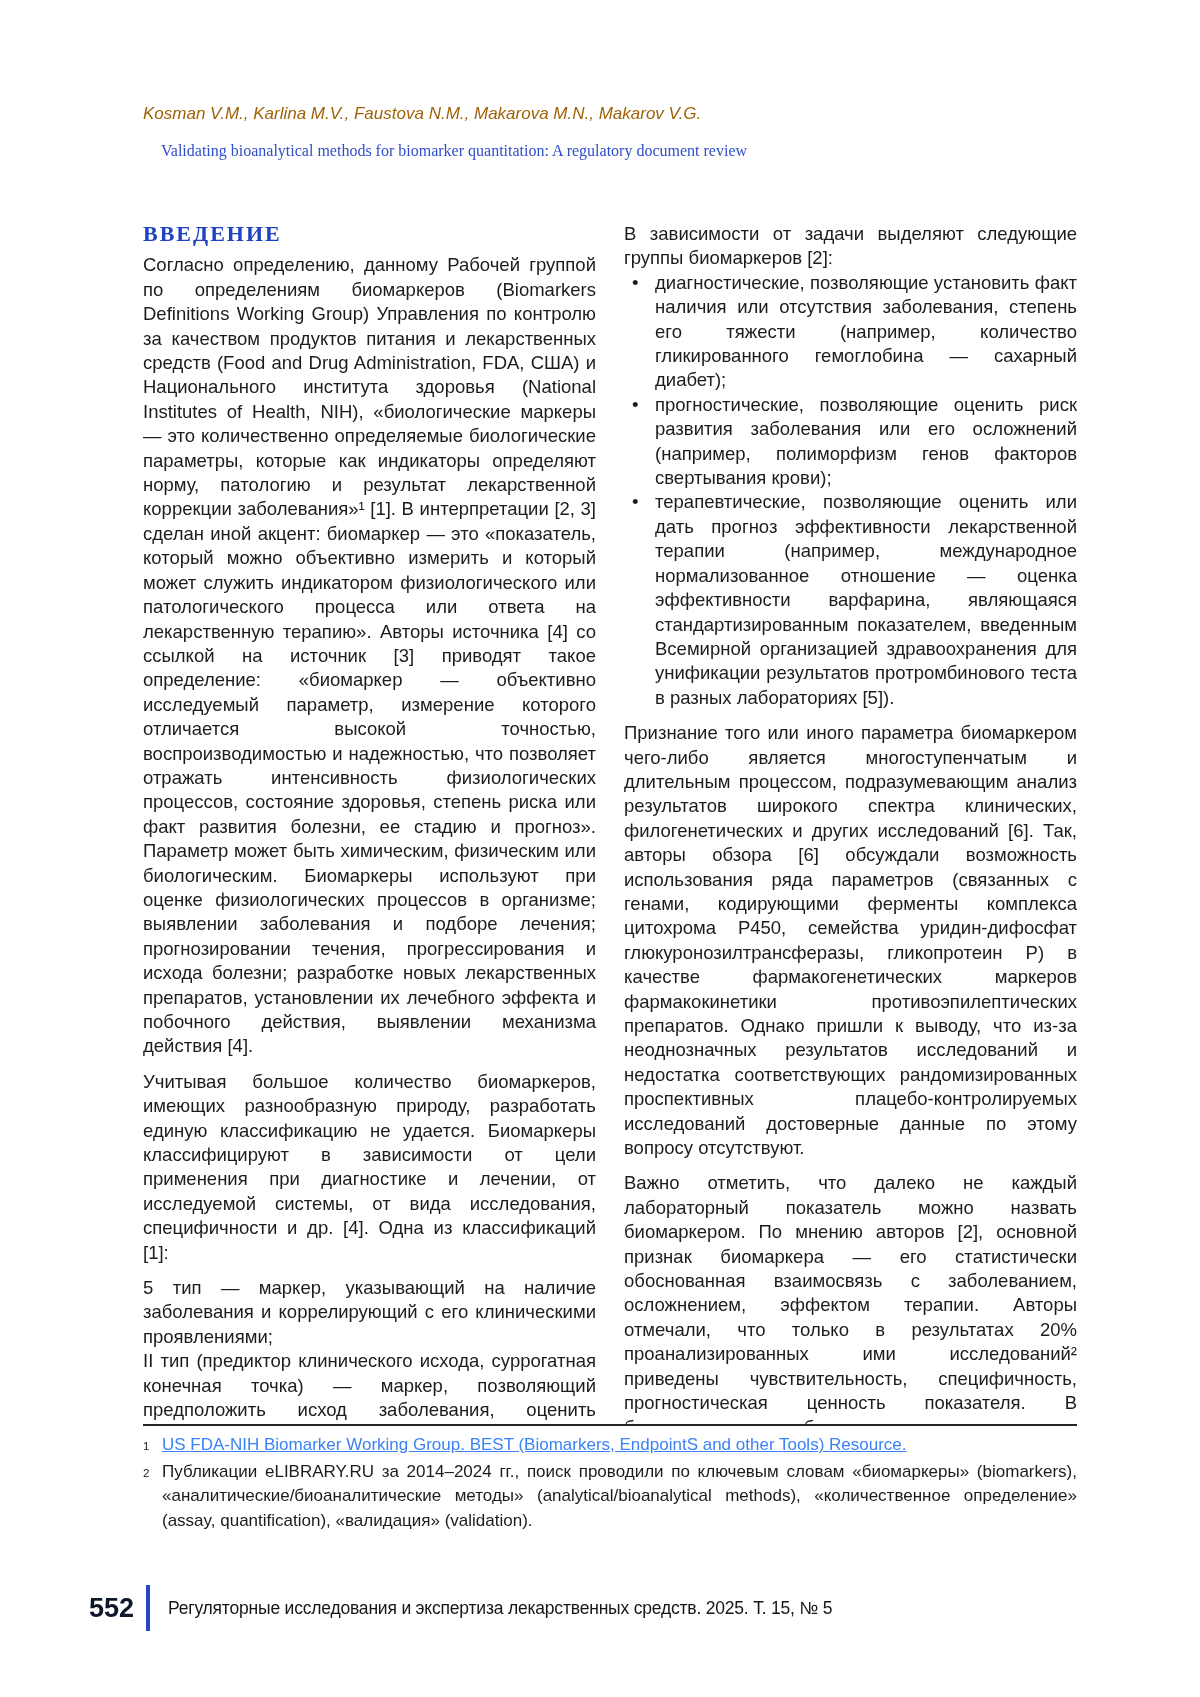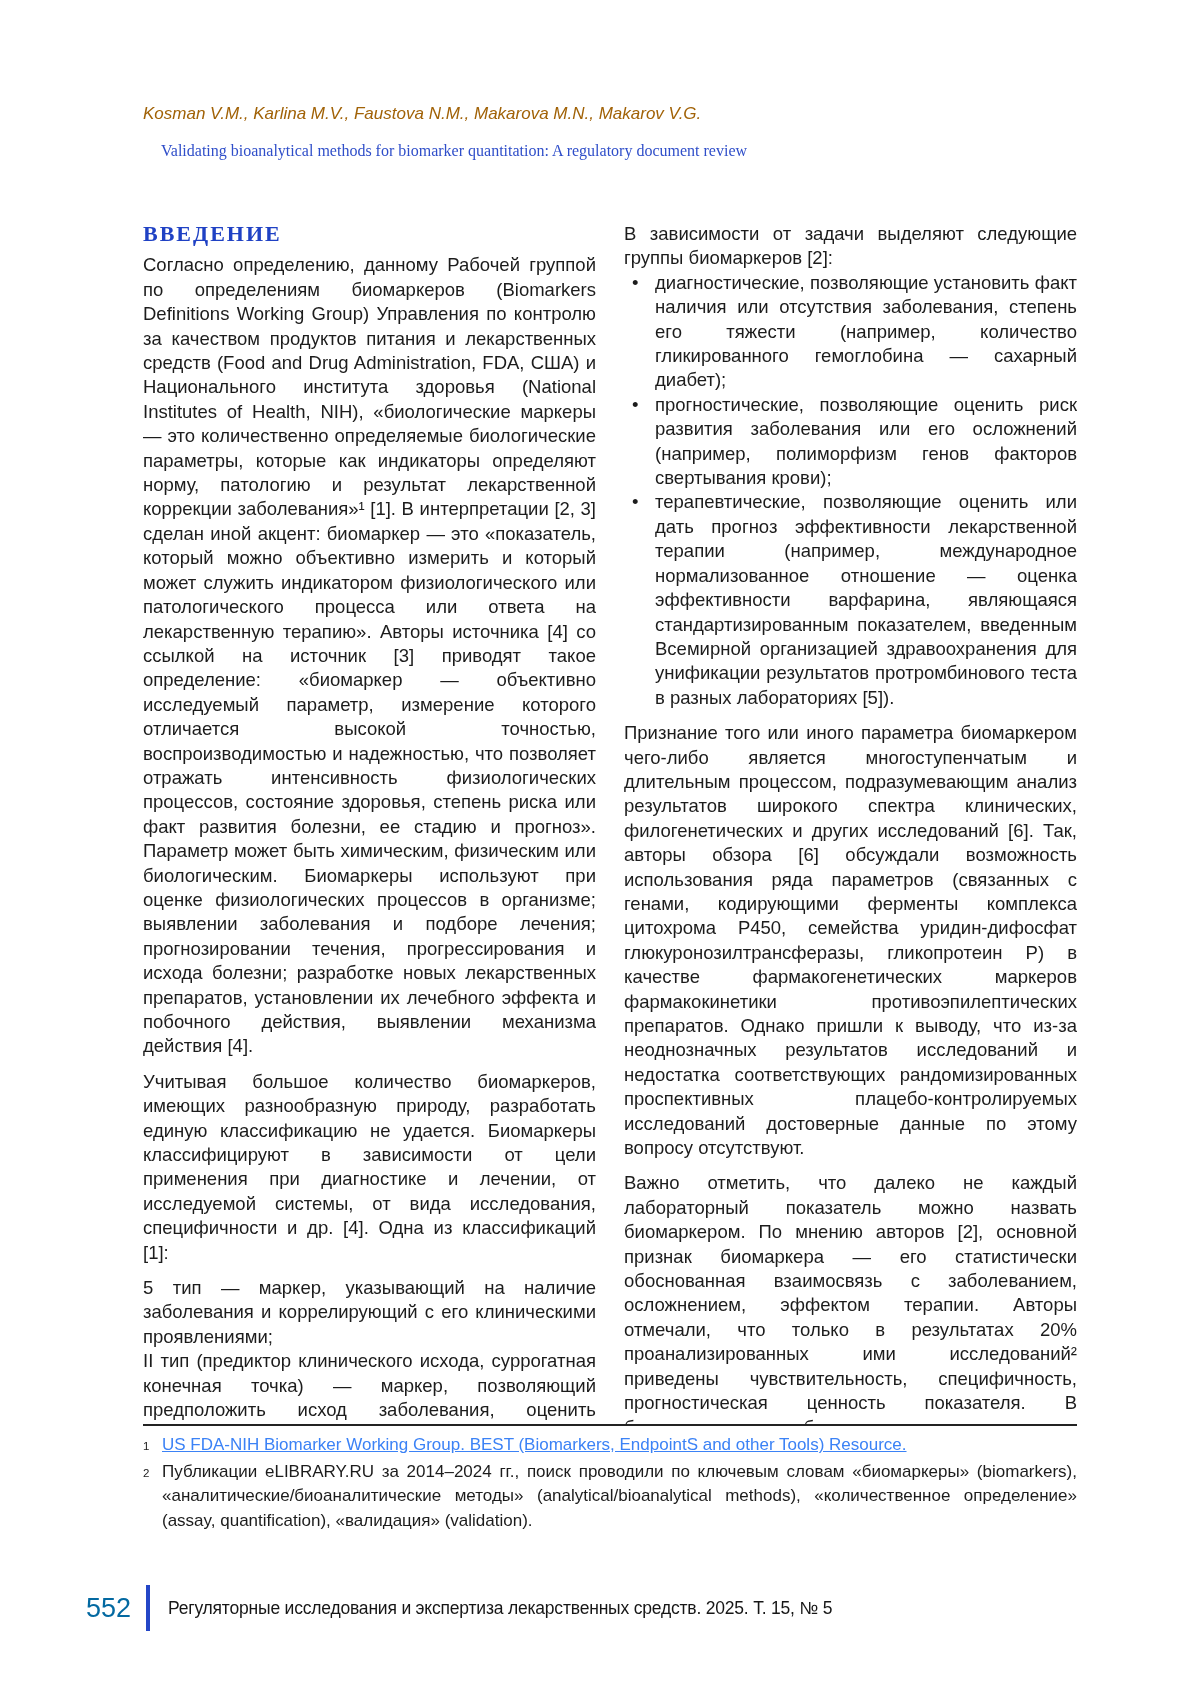--- a/index.html
+++ b/index.html
@@ -84,25 +84,25 @@
   .fn-link { color: #3b82f6; text-decoration: underline; cursor: pointer; }
 
   
   .footer {
     position: absolute;
     left: 86px; top: 1585px;
     display: flex;
     align-items: center;
   }
   .page-number {
-    font-weight: normal;
+    font-weight: bold;
     font-size: 27px;
-    color: #0369a1;
+    color: #0f172a;
     min-width: 48px;
-    text-align: left;
+    text-align: right;
   }
   .footer-bar {
     width: 4px; height: 46px;
     background: #2446c7;
     margin: 0 18px 0 12px;
     flex: 0 0 auto;
   }
   .footer-text { font-size: 17.5px; letter-spacing: -0.2px; color: #161616; }
 </style>
 </head>

